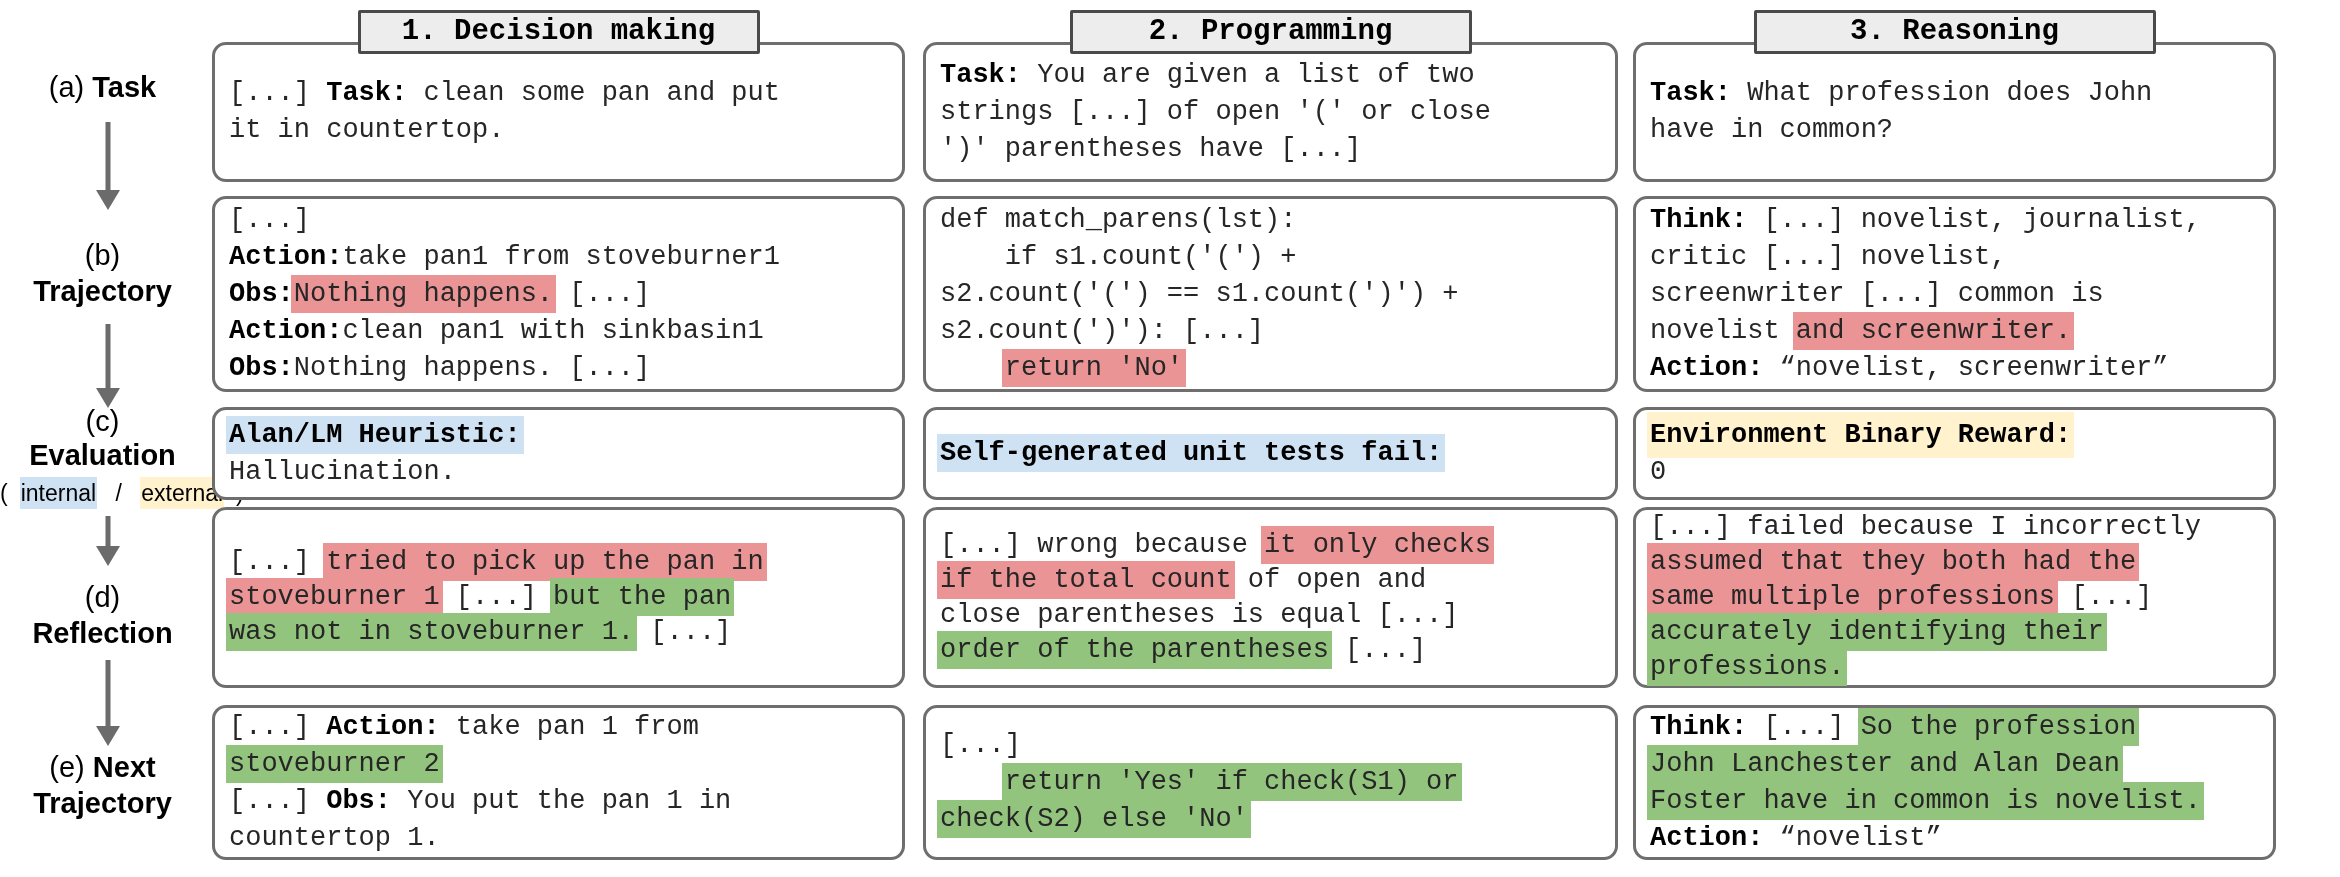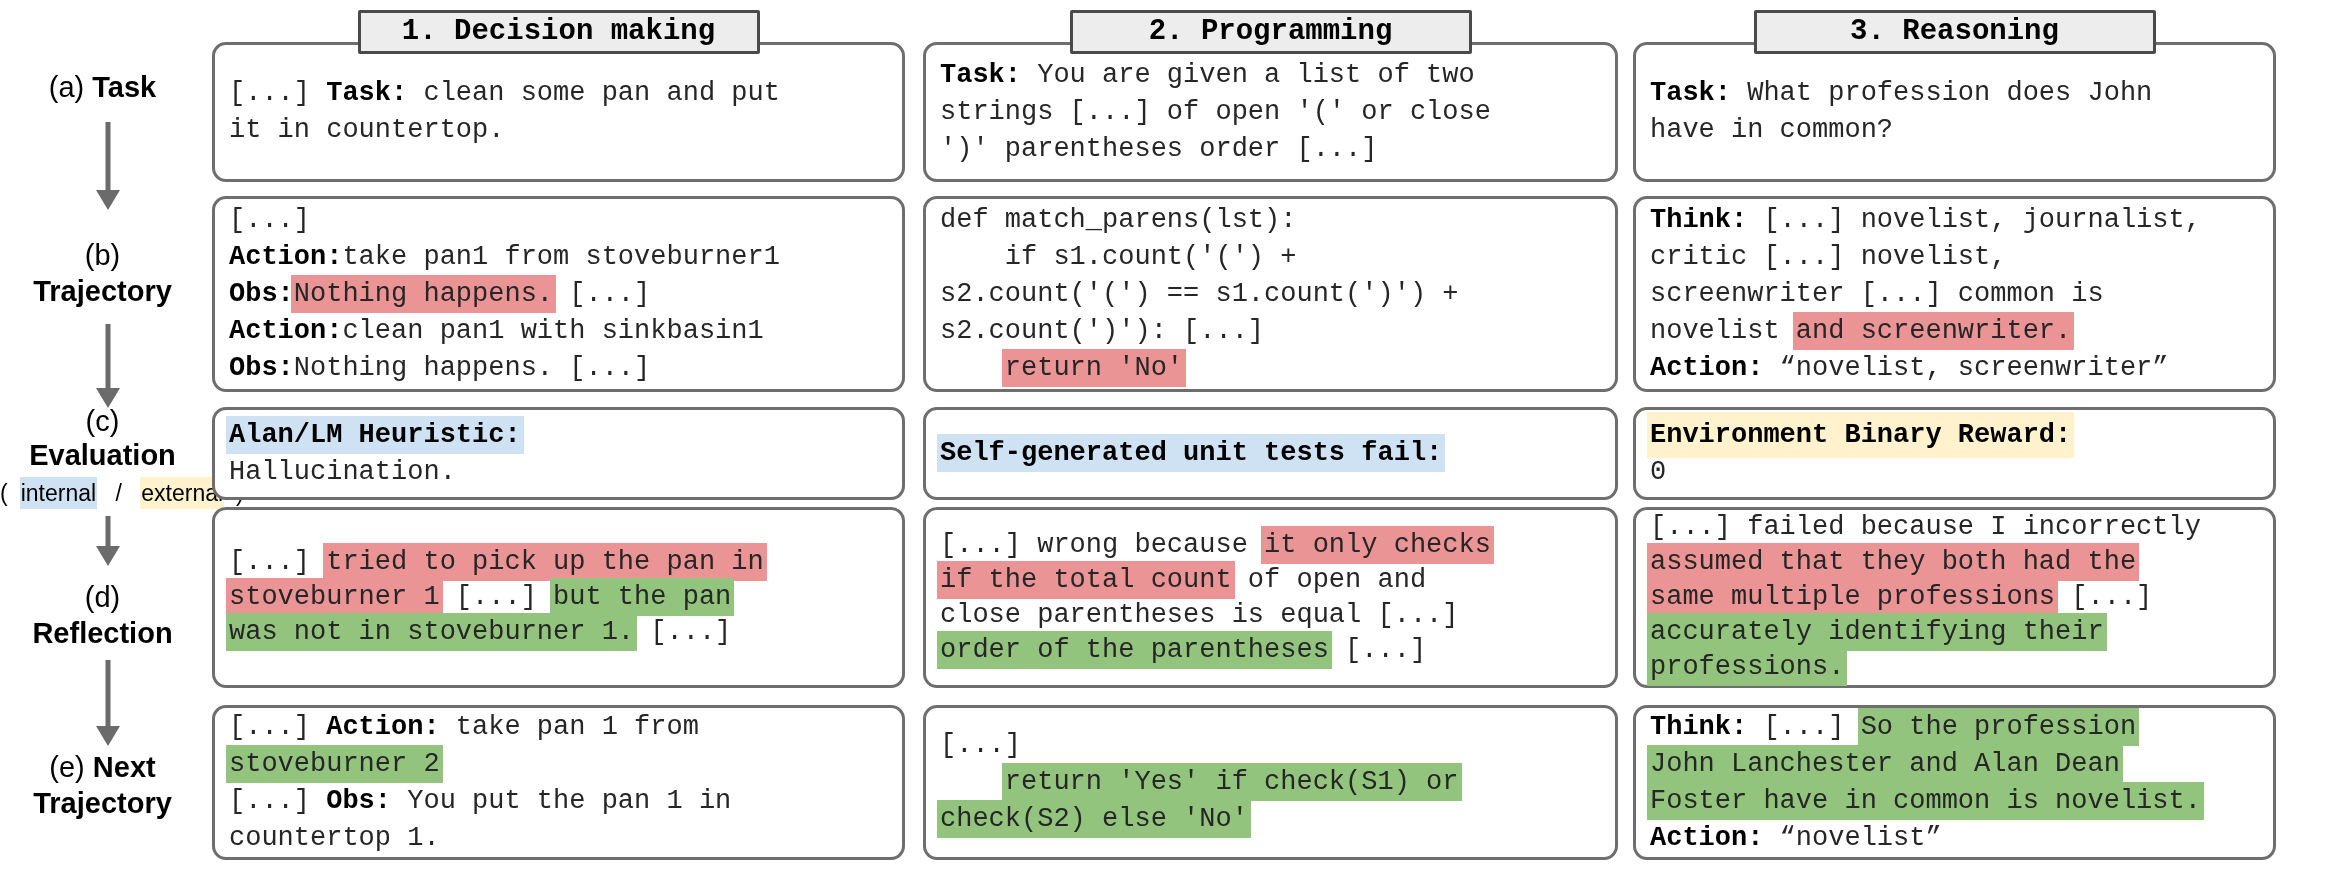--- a/index.html
+++ b/index.html
@@ -105,21 +105,21 @@
 <div class="box c1 r-task">
   <div class="tab">1. Decision making</div>
 <div class="line"><span class="seg">[...] </span><span class="seg bold">Task:</span><span class="seg"> clean some pan and put</span></div><div class="line"><span class="seg">it in countertop.</span></div></div>
 <div class="box c1 r-traj"><div class="line"><span class="seg">[...]</span></div><div class="line"><span class="seg bold">Action:</span><span class="seg">take pan1 from stoveburner1</span></div><div class="line"><span class="seg bold">Obs:</span><span class="seg hl-red">Nothing happens.</span><span class="seg"> [...]</span></div><div class="line"><span class="seg bold">Action:</span><span class="seg">clean pan1 with sinkbasin1</span></div><div class="line"><span class="seg bold">Obs:</span><span class="seg">Nothing happens. [...]</span></div></div>
 <div class="box c1 r-eval"><div class="line"><span class="seg bold hl-blue">Alan/LM Heuristic:</span></div><div class="line"><span class="seg">Hallucination.</span></div></div>
 <div class="box c1 r-refl"><div class="line"><span class="seg">[...] </span><span class="seg hl-red">tried to pick up the pan in</span></div><div class="line"><span class="seg hl-red">stoveburner 1</span><span class="seg"> [...] </span><span class="seg hl-green">but the pan</span></div><div class="line"><span class="seg hl-green">was not in stoveburner 1.</span><span class="seg"> [...]</span></div></div>
 <div class="box c1 r-next"><div class="line"><span class="seg">[...] </span><span class="seg bold">Action:</span><span class="seg"> take pan 1 from</span></div><div class="line"><span class="seg hl-green">stoveburner 2</span></div><div class="line"><span class="seg">[...] </span><span class="seg bold">Obs:</span><span class="seg"> You put the pan 1 in</span></div><div class="line"><span class="seg">countertop 1.</span></div></div>
 
 <div class="box c2 r-task">
   <div class="tab">2. Programming</div>
-<div class="line"><span class="seg bold">Task:</span><span class="seg"> You are given a list of two</span></div><div class="line"><span class="seg">strings [...] of open '(' or close</span></div><div class="line"><span class="seg">')' parentheses order [...]</span></div></div>
+<div class="line"><span class="seg bold">Task:</span><span class="seg"> You are given a list of two</span></div><div class="line"><span class="seg">strings [...] of open '(' or close</span></div><div class="line"><span class="seg">')' parentheses have [...]</span></div></div>
 <div class="box c2 r-traj"><div class="line"><span class="seg">def match_parens(lst):</span></div><div class="line"><span class="seg">    if s1.count('(') +</span></div><div class="line"><span class="seg">s2.count('(') == s1.count(')') +</span></div><div class="line"><span class="seg">s2.count(')'): [...]</span></div><div class="line"><span class="seg">    </span><span class="seg hl-red">return 'No'</span></div></div>
 <div class="box c2 r-eval"><div class="line"><span class="seg bold hl-blue">Self-generated unit tests fail:</span></div></div>
 <div class="box c2 r-refl"><div class="line"><span class="seg">[...] wrong because </span><span class="seg hl-red">it only checks</span></div><div class="line"><span class="seg hl-red">if the total count</span><span class="seg"> of open and</span></div><div class="line"><span class="seg">close parentheses is equal [...]</span></div><div class="line"><span class="seg hl-green">order of the parentheses</span><span class="seg"> [...]</span></div></div>
 <div class="box c2 r-next"><div class="line"><span class="seg">[...]</span></div><div class="line"><span class="seg">    </span><span class="seg hl-green">return 'Yes' if check(S1) or</span></div><div class="line"><span class="seg hl-green">check(S2) else 'No'</span></div></div>
 
 <div class="box c3 r-task">
   <div class="tab">3. Reasoning</div>
 <div class="line"><span class="seg bold">Task:</span><span class="seg"> What profession does John</span></div><div class="line"><span class="seg">have in common?</span></div></div>
 <div class="box c3 r-traj"><div class="line"><span class="seg bold">Think:</span><span class="seg"> [...] novelist, journalist,</span></div><div class="line"><span class="seg">critic [...] novelist,</span></div><div class="line"><span class="seg">screenwriter [...] common is</span></div><div class="line"><span class="seg">novelist </span><span class="seg hl-red">and screenwriter.</span></div><div class="line"><span class="seg bold">Action:</span><span class="seg"> “novelist, screenwriter”</span></div></div>
 <div class="box c3 r-eval"><div class="line"><span class="seg bold hl-yellow">Environment Binary Reward:</span></div><div class="line"><span class="seg">0</span></div></div>

